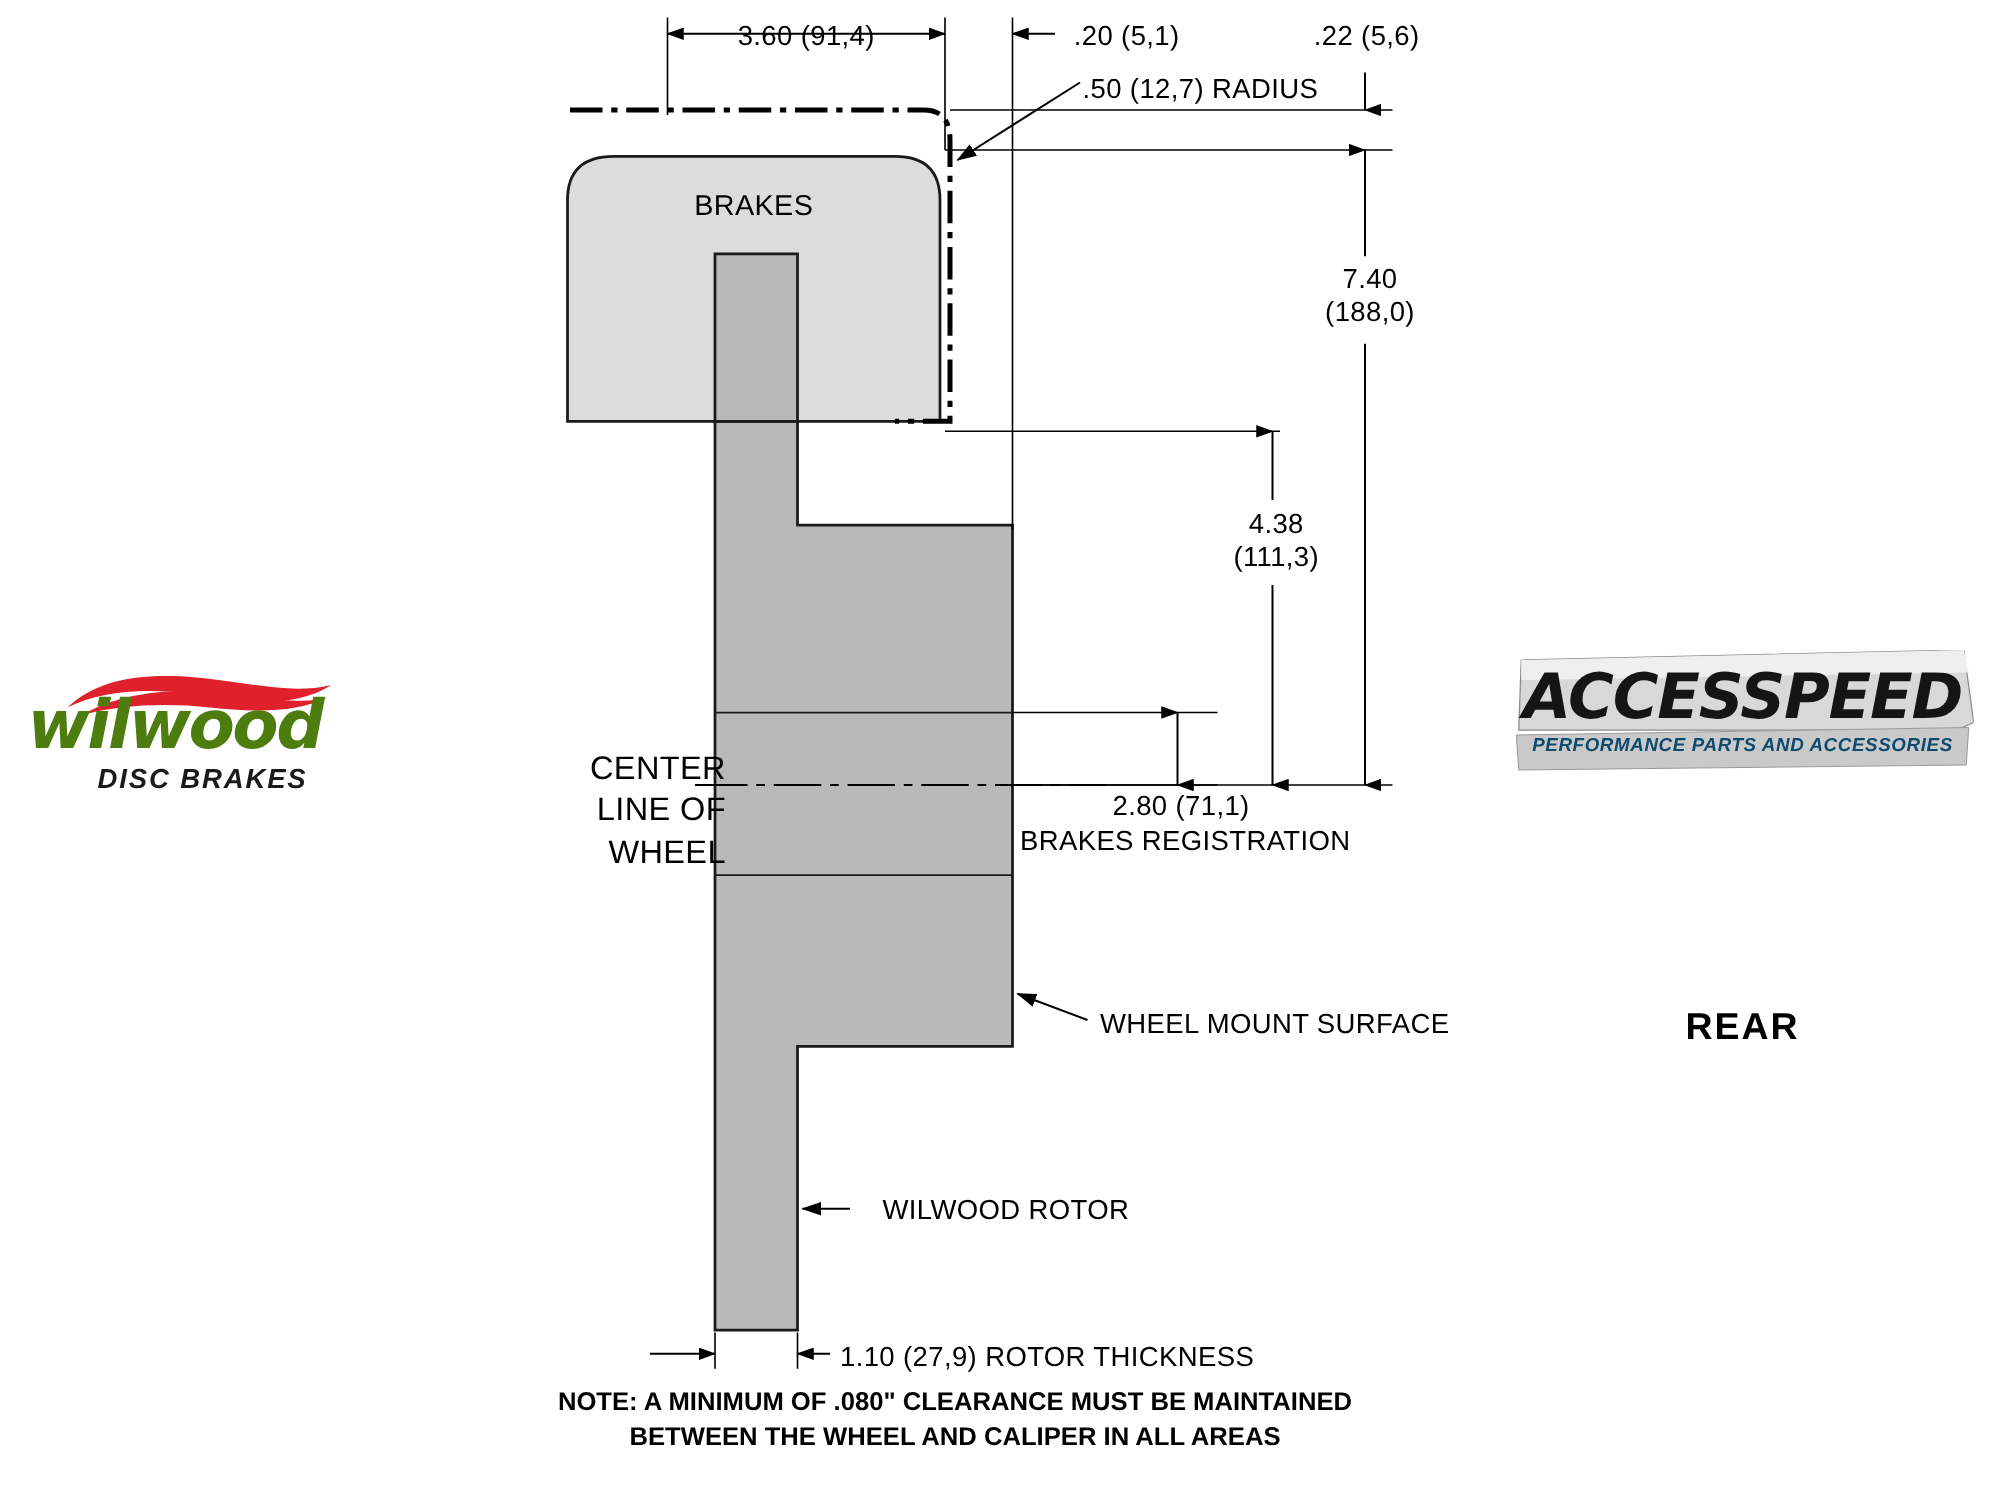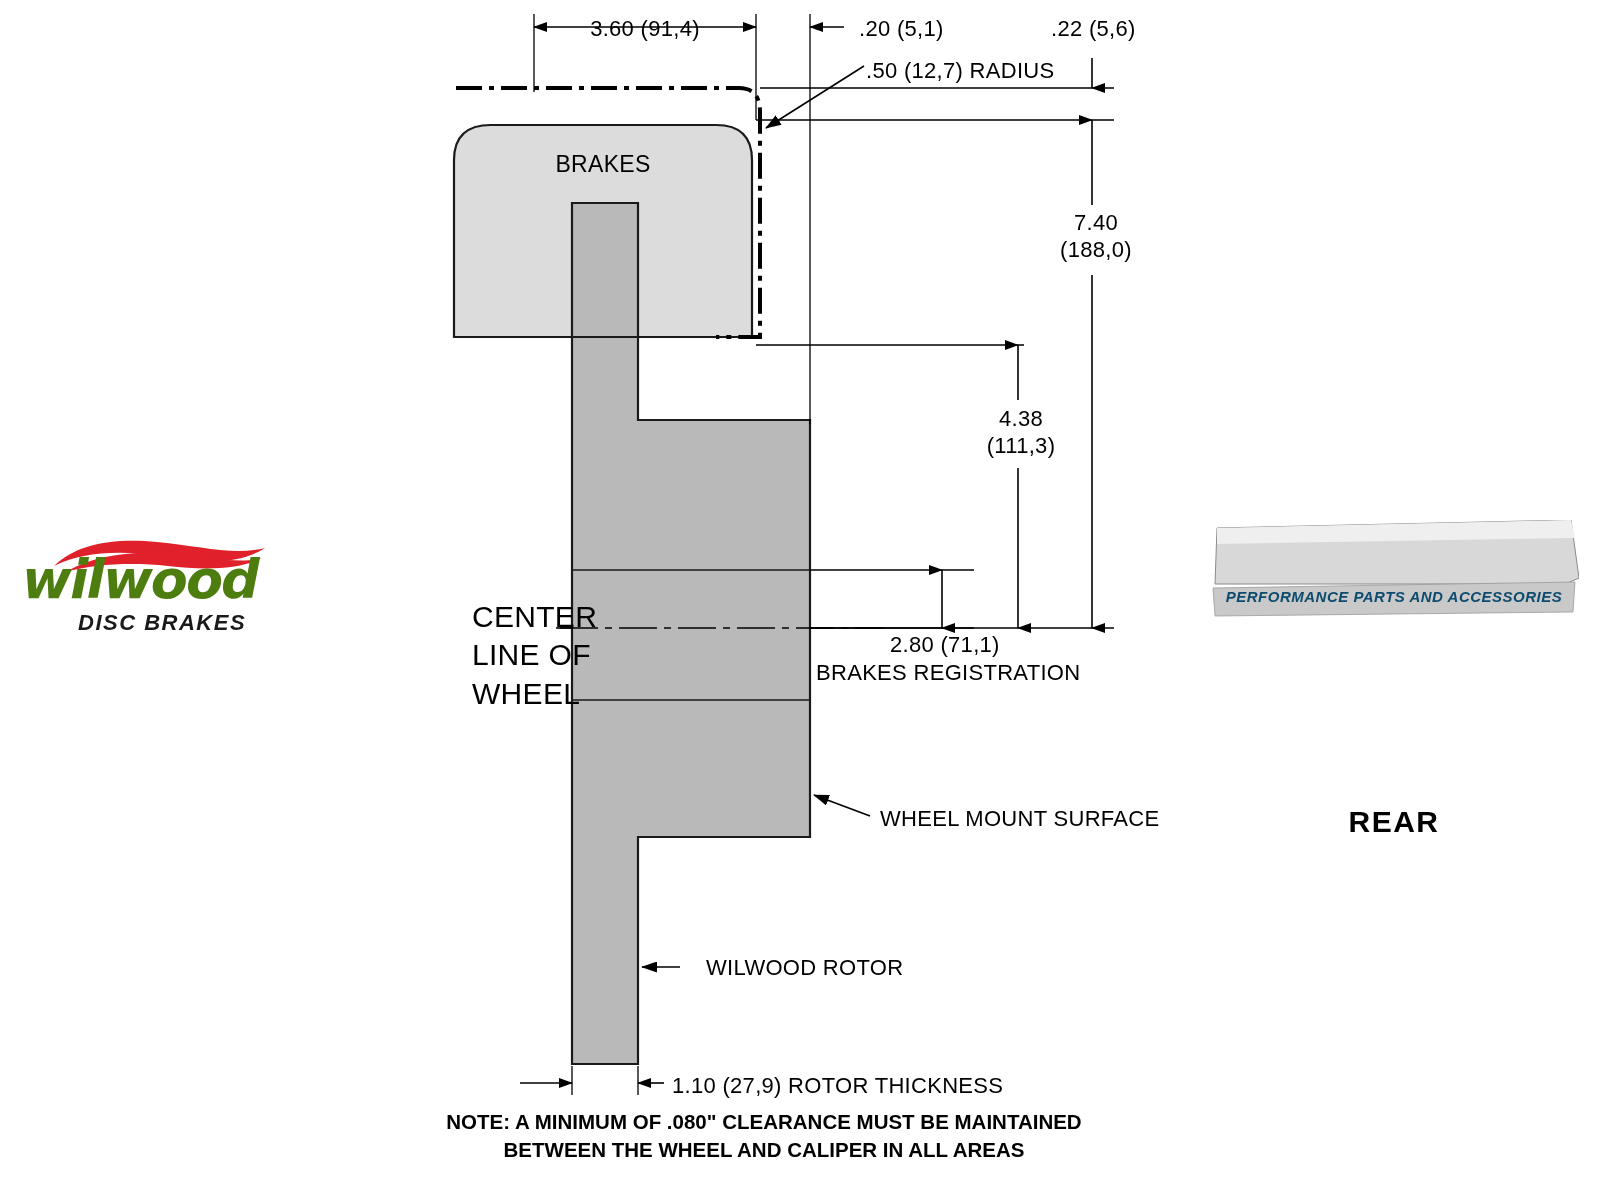--- a/index.html
+++ b/index.html
@@ -259,21 +259,21 @@
 (111,3)</span></div>
 
   <div class="lbl" style="left:886px; top:632px; font-size:22px;">2.80 (71,1)</div>
 
   <div class="lbl" style="left:812px; top:660px; font-size:22px;">BRAKES REGISTRATION</div>
 
   <div class="lbl" style="left:668px; top:1073px; font-size:22px;">1.10 (27,9) ROTOR THICKNESS</div>
 
   <div class="lbl center" style="left:514px; top:150px; width:170px; font-size:23px;">BRAKES</div>
 
-  <div class="lbl" style="left:468px; top:598px; font-size:30px; white-space:pre-line; line-height:1.28;">CENTER
+  <div class="lbl" style="left:468px; top:598px; font-size:26px; white-space:pre-line; line-height:1.28;text-align:right;">CENTER
 LINE OF
 WHEEL</div>
 
   <div class="lbl" style="left:876px; top:806px; font-size:22px;">WHEEL MOUNT SURFACE</div>
 
   <div class="lbl" style="left:686px; top:955px; font-size:22px;margin-left:16px;">WILWOOD ROTOR</div>
 
   <div class="note" style="white-space:pre-line;">NOTE: A MINIMUM OF .080" CLEARANCE MUST BE MAINTAINED
 BETWEEN THE WHEEL AND CALIPER IN ALL AREAS</div>
 
@@ -285,18 +285,19 @@
     <div class="ww-word">wilwood</div>
     <div class="ww-sub">DISC BRAKES</div>
   </div>
 
   <div id="accesspeed-logo">
     <svg viewBox="0 0 370 115" style="position:absolute;left:0;top:0;width:370px;height:115px;">
       <polygon points="8,8 362,0 370,58 356,64 6,64" fill="#d8d8d8" stroke="#8a8a8a" stroke-width="1"></polygon>
       <polygon points="8,8 362,0 366,18 8,24" fill="#efefef"></polygon>
       <polygon points="4,68 366,62 364,92 6,96" fill="#c9c9c9" stroke="#9a9a9a" stroke-width="0.8"></polygon>
     </svg>
+    <div class="ap-word">ACCESSPEED</div>
     <div class="ap-sub">PERFORMANCE PARTS AND ACCESSORIES</div>
   </div>
 
   <div id="rear-label">REAR</div>
 
 </div>
 
 </body></html>

